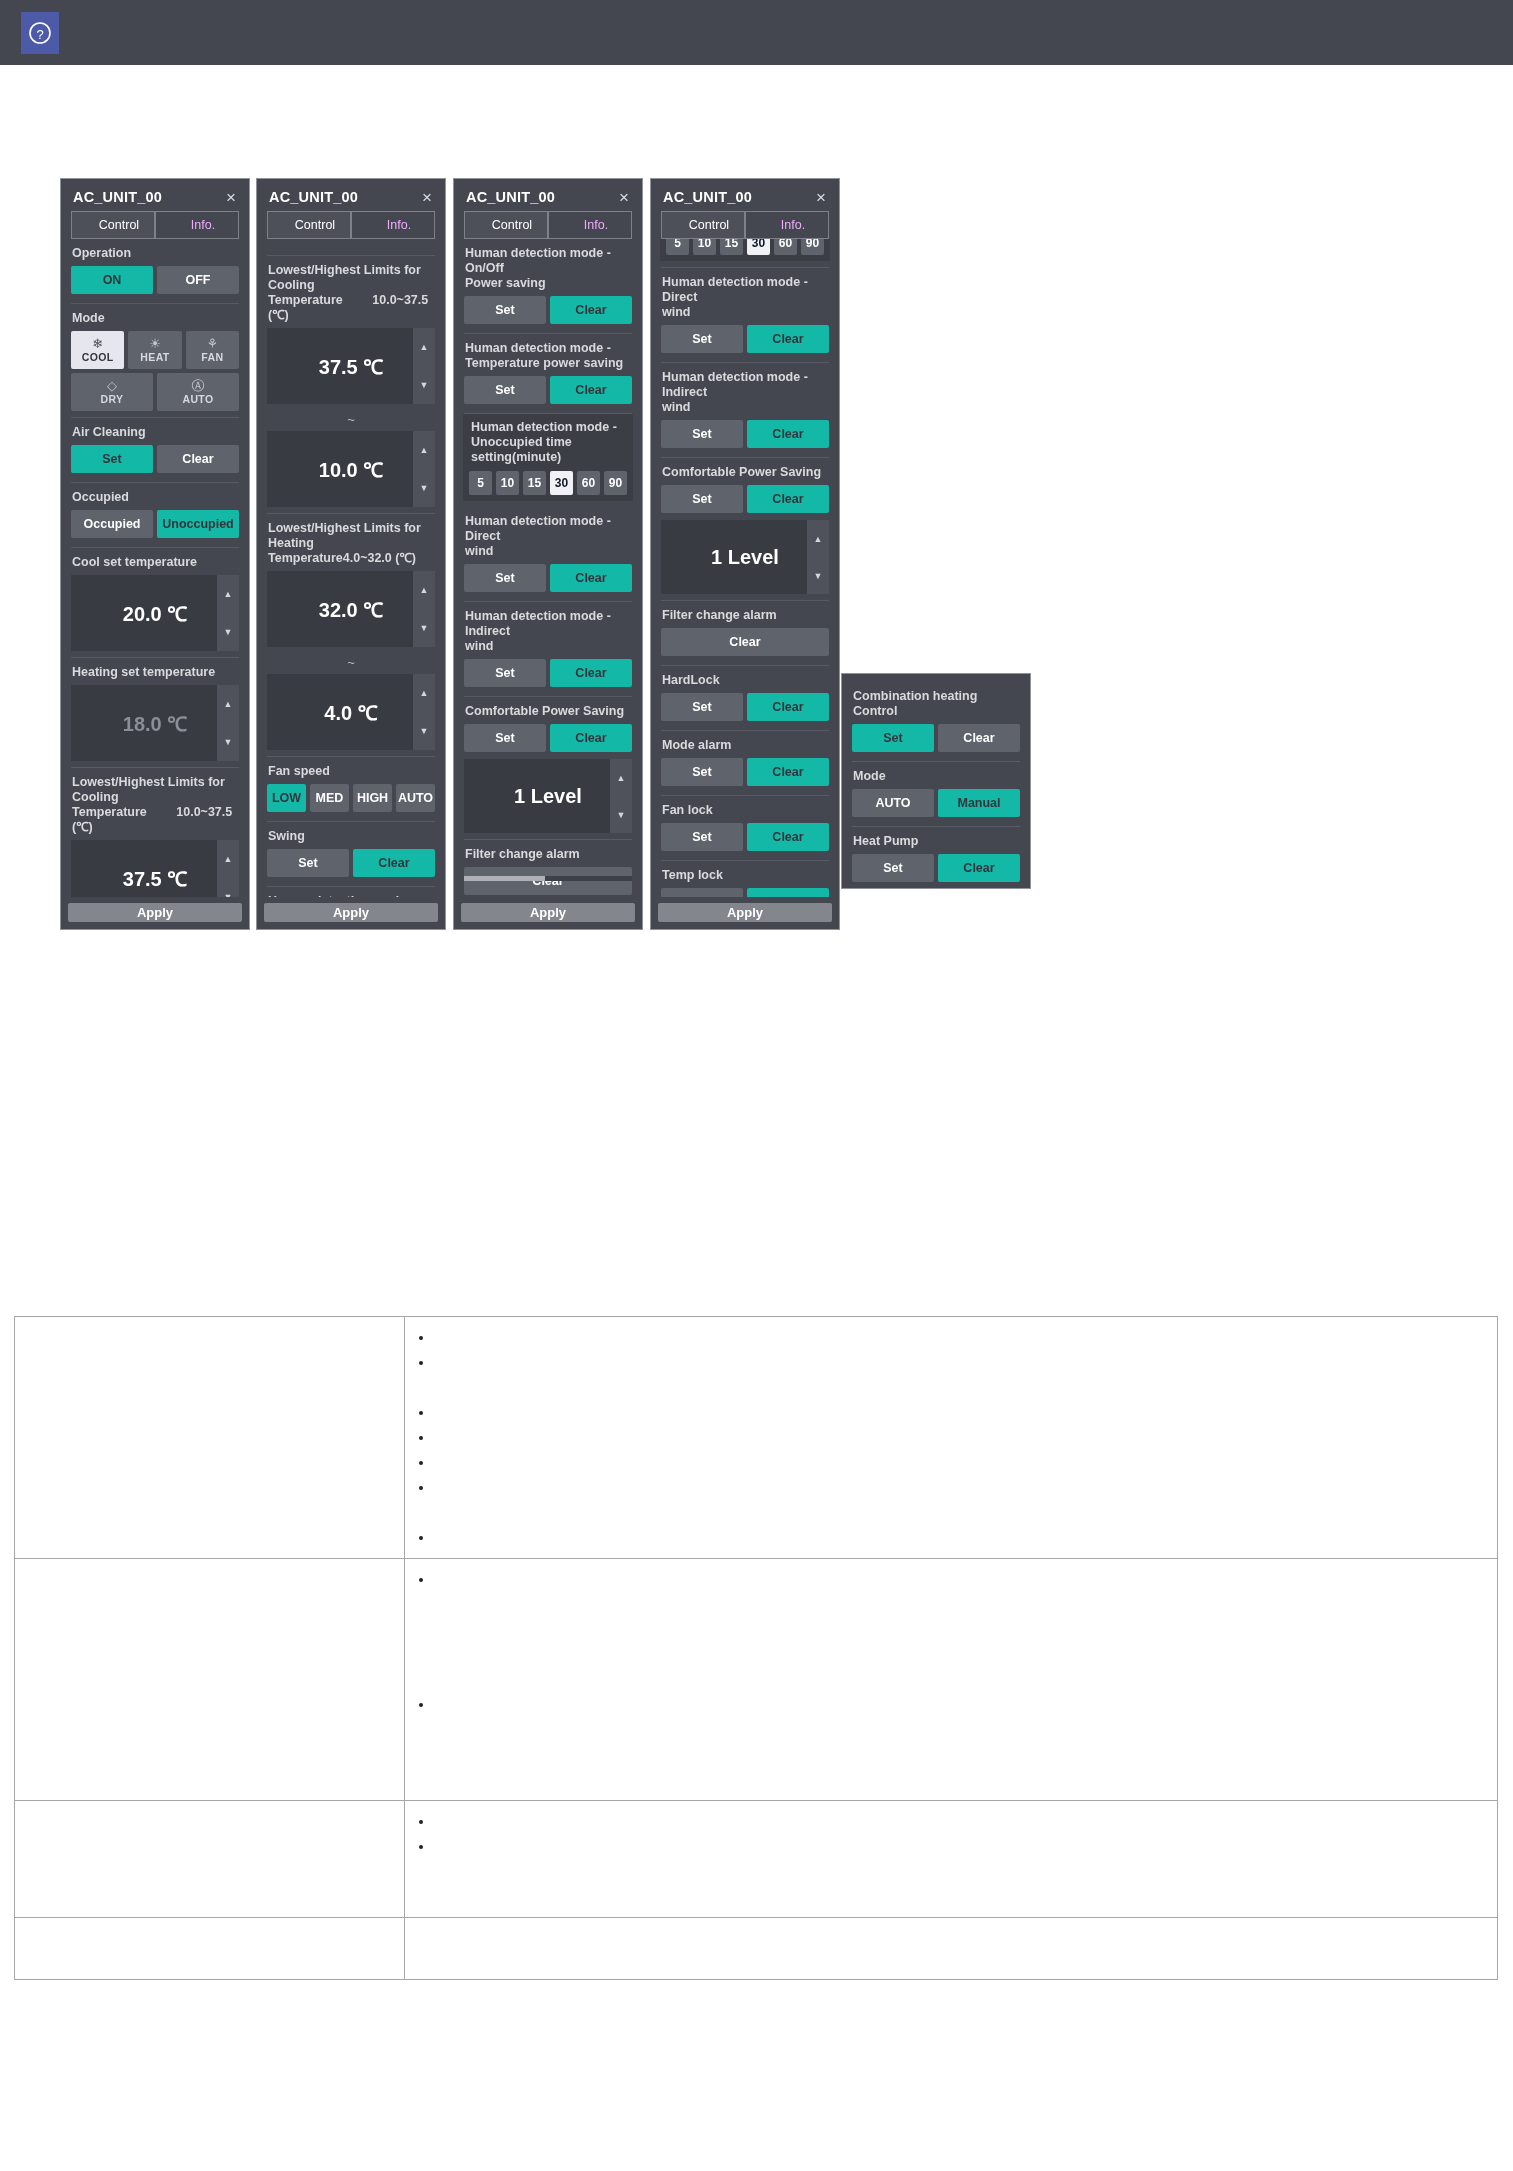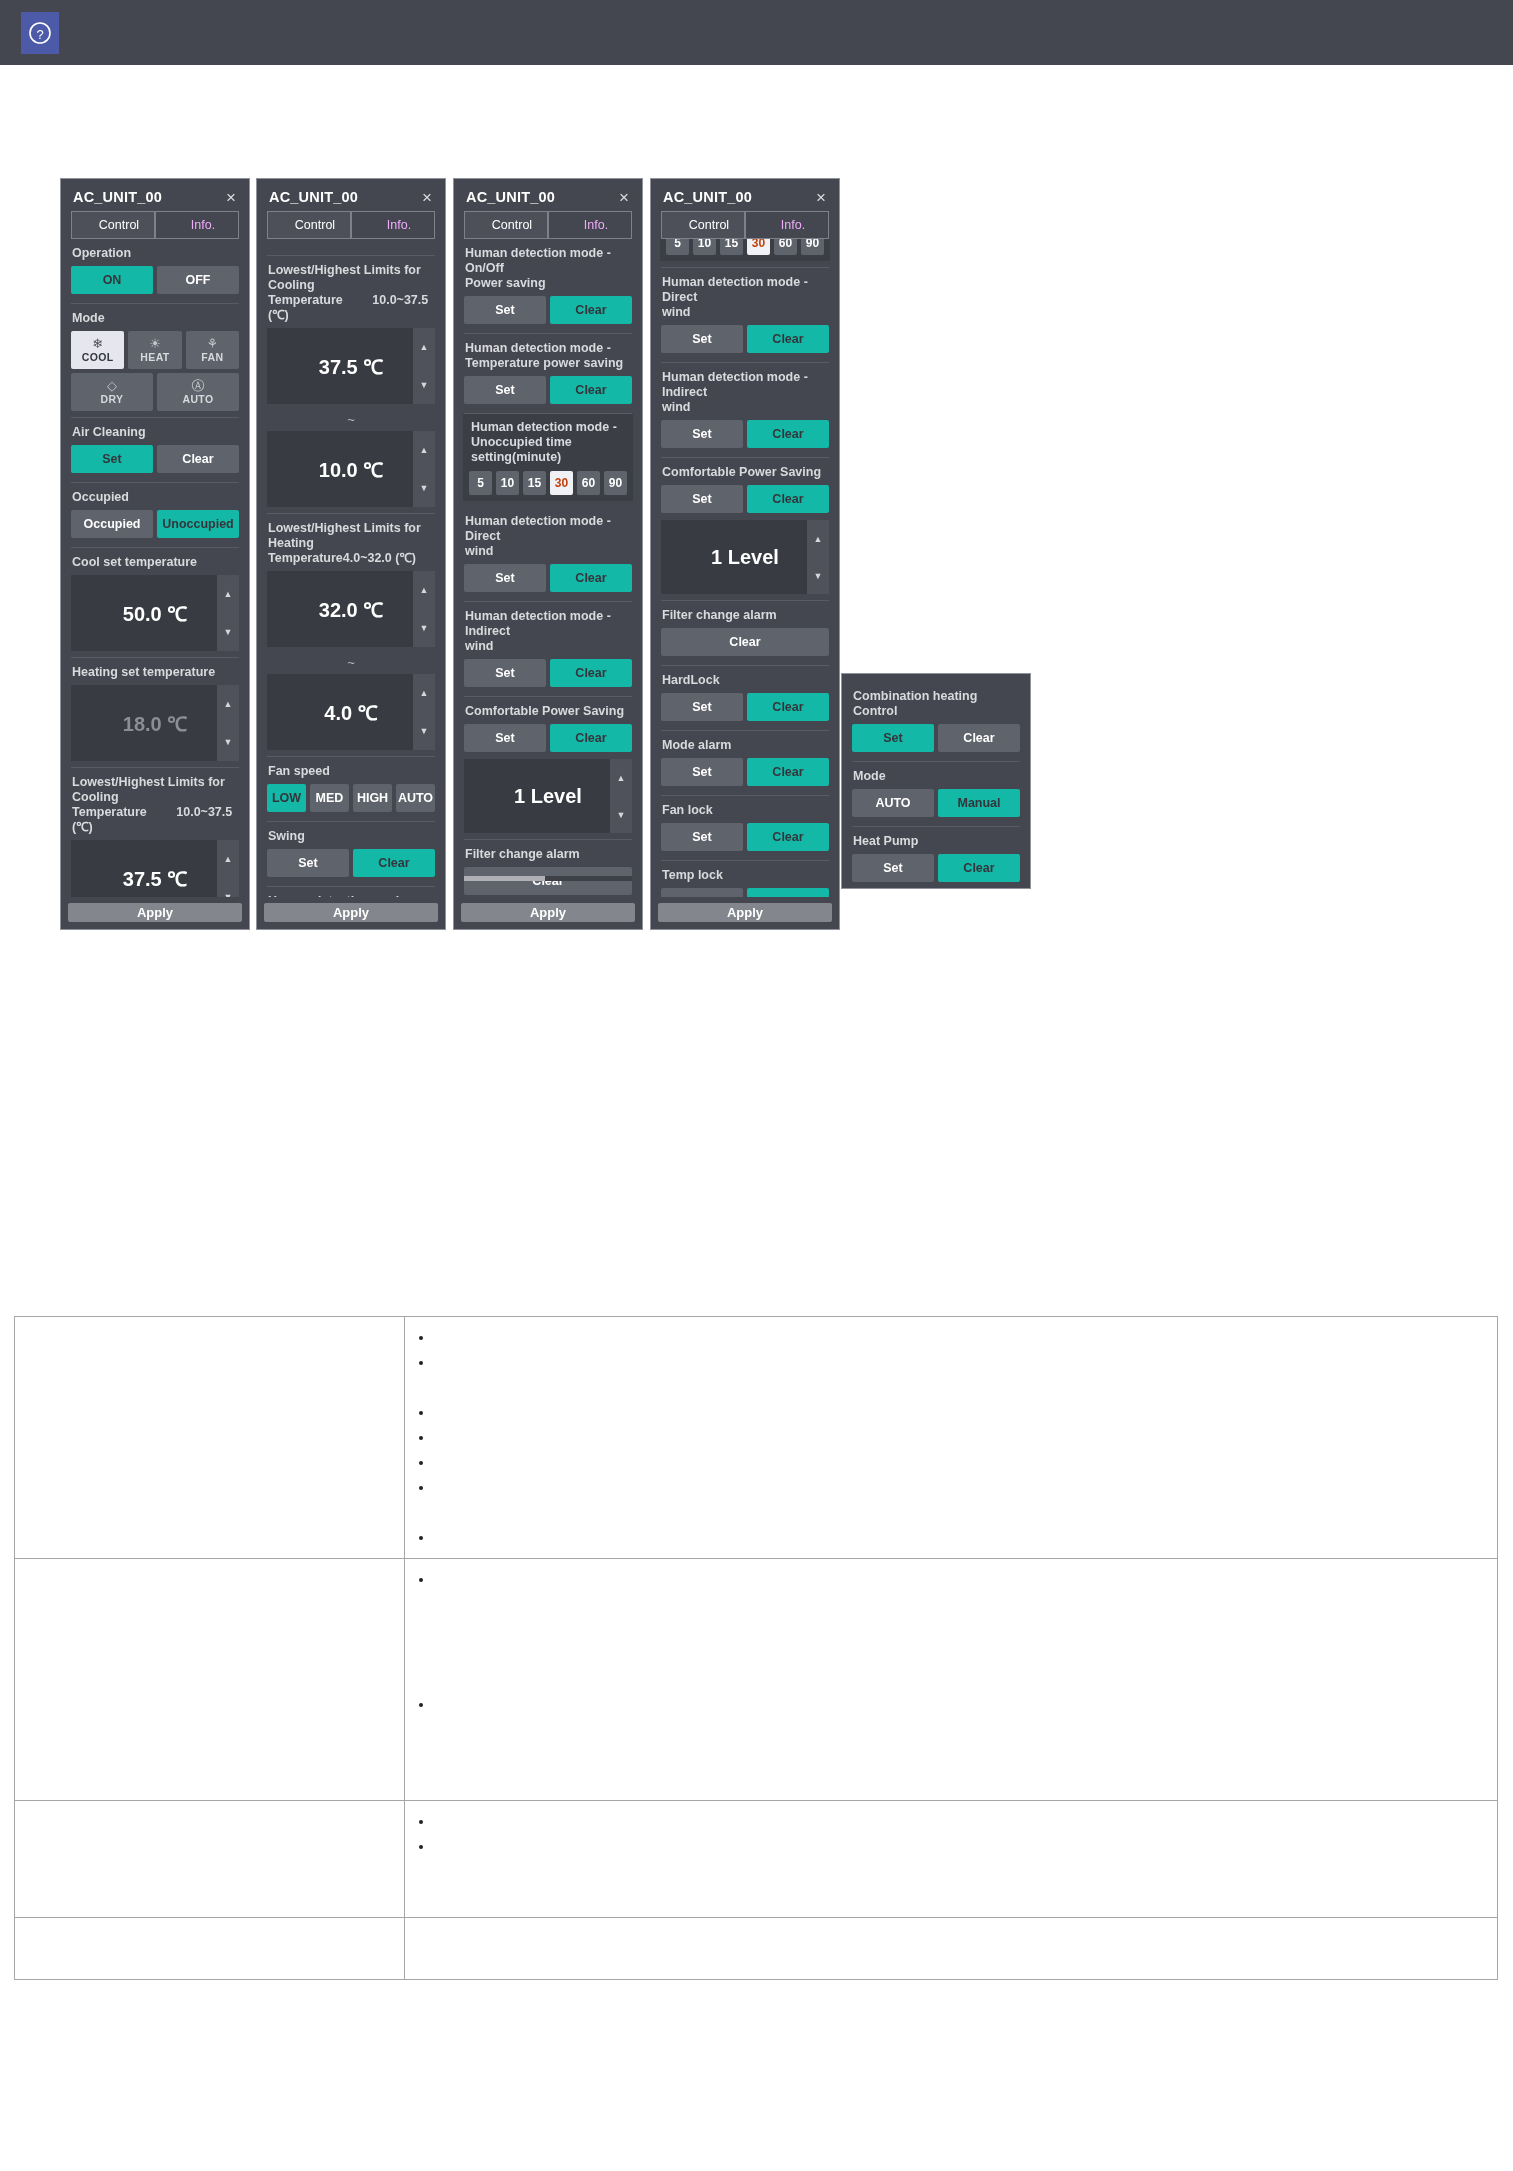--- a/index.html
+++ b/index.html
@@ -94,21 +94,21 @@
 
   
   .pill-wrap { background: #3b3e45; margin: 0 9px 6px 9px; padding: 6px 6px; }
   .pill-wrap .sect-label { padding: 0 2px 6px 2px; }
   .pill-row { display: flex; gap: 4px; }
   .pill {
     flex: 1; text-align: center; font-size: 12px; font-weight: bold;
     padding: 5px 0; border-radius: 2px;
     background: #5f636b; color: #ffffff; cursor: pointer;
   }
-  .pill.sel { background: #f0f1f5; color: #c2410c; }
+  .pill.sel { background: #f0f1f5; color: #0f172a; }
 
   
   .spin {
     position: relative; margin: 0 10px 6px 10px;
     background: #383b42; height: 76px;
     display: flex; align-items: center; justify-content: center;
   }
   .spin .val { font-size: 20px; font-weight: bold; color: #ffffff; }
   .spin .val.dim { color: #8b8e96; }
   .spin-arrows {
@@ -216,21 +216,21 @@
 
     <div class="sect-label">Occupied</div>
     <div class="btn-row">
       <div class="btn">Occupied</div>
       <div class="btn sel">Unoccupied</div>
     </div>
     <div class="divider"></div>
 
     <div class="sect-label">Cool set temperature</div>
     <div class="spin">
-      <span class="val">50.0 ℃</span>
+      <span class="val">20.0 ℃</span>
       <div class="spin-arrows">
         <div>▲</div>
         <div>▼</div>
       </div>
     </div>
     <div class="divider"></div>
 
     <div class="sect-label">Heating set temperature</div>
     <div class="spin">
       <span class="val dim">18.0 ℃</span>

